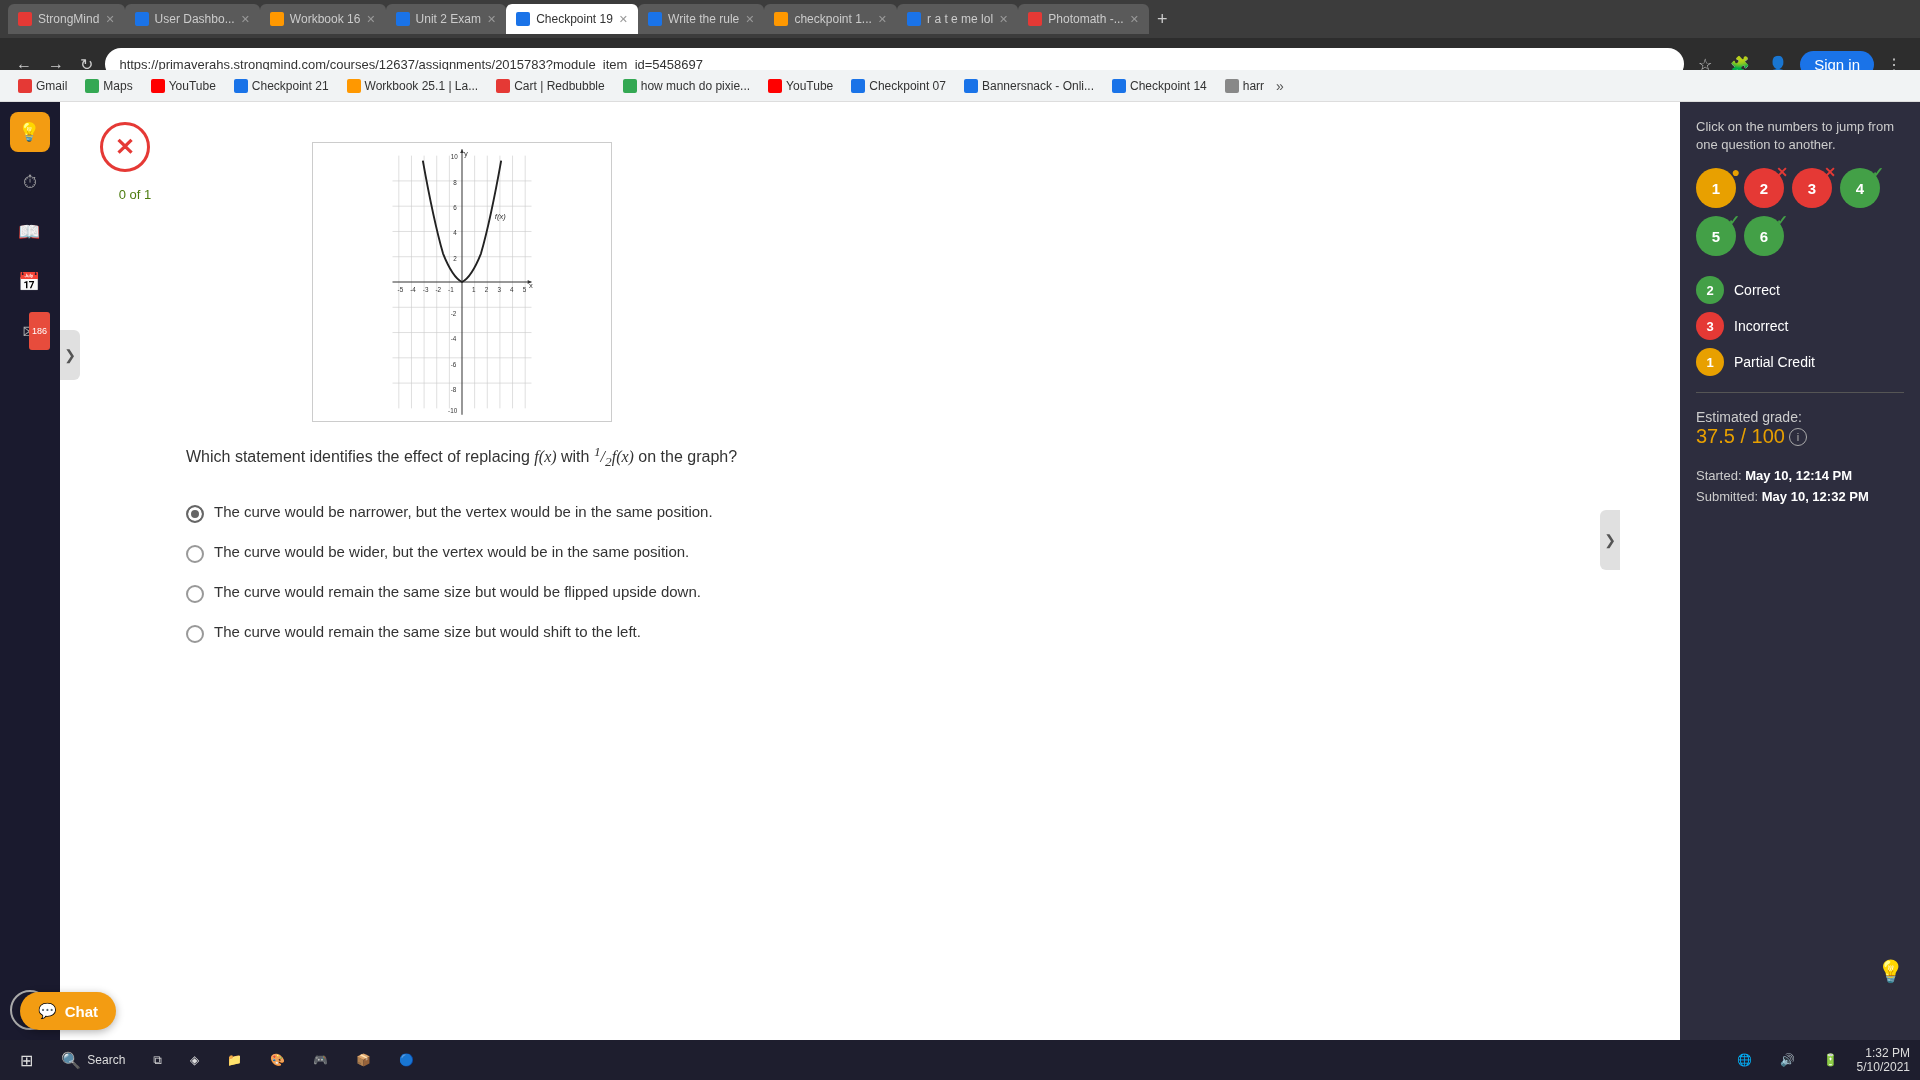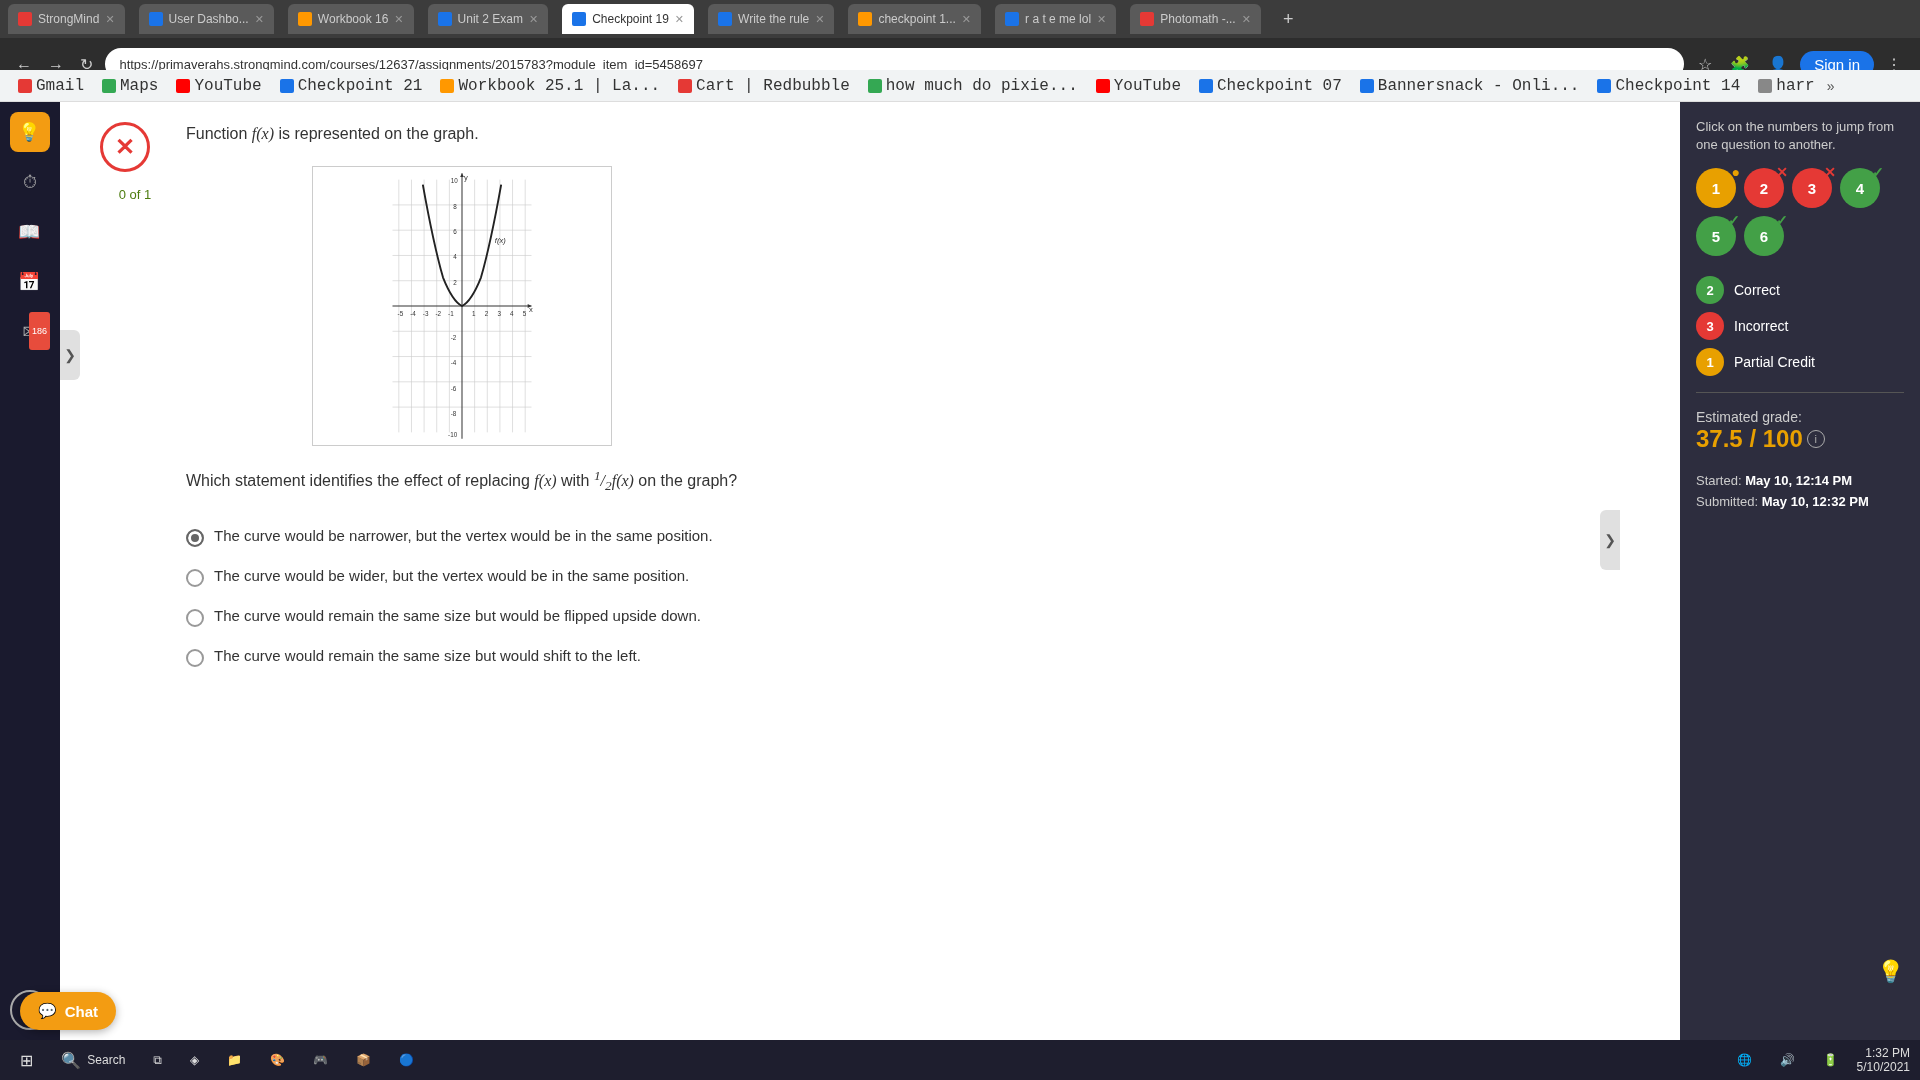--- a/index.html
+++ b/index.html
@@ -9,21 +9,21 @@
     .browser-chrome {
       background: #2d2d2d;
       height: 90px;
     }
     .tab-bar {
       display: flex;
       align-items: center;
       background: #3c3c3c;
       height: 38px;
       padding: 0 8px;
-      gap: 14px;
+      gap: 0;
       overflow: hidden;
     }
     .tab {
       display: flex;
       align-items: center;
       height: 30px;
       padding: 0 10px;
       border-radius: 6px 6px 0 0;
       background: #5a5a5a;
       color: #ccc;
@@ -130,25 +130,24 @@
       left: 0;
       right: 0;
       z-index: 100;
     }
     .bookmark-item {
       display: flex;
       align-items: center;
       gap: 4px;
       padding: 3px 8px;
       border-radius: 4px;
-      font-size: 16px;
+      font-size: 12px;
       color: #333;
       cursor: pointer;
       white-space: nowrap;
-      font-family: Liberation Mono, monospace;
     }
     .bookmark-favicon {
       width: 14px;
       height: 14px;
       border-radius: 2px;
       background: #888;
       display: inline-block;
       flex-shrink: 0;
     }
     .bm-red { background: #e53935; }
@@ -367,22 +366,22 @@
       margin-bottom: 10px;
       font-size: 14px;
       color: #ccc;
     }
     .stats-value {
       font-size: 26px;
       font-weight: bold;
       color: #fff;
     }
     .grade-value {
-      font-size: 24px;
-      font-weight: bold;
+      font-size: 20px;
+      font-weight: normal;
       color: #e8a000;
     }
     .date-row {
       font-size: 13px;
       color: #ccc;
       margin-bottom: 6px;
     }
     .date-bold {
       font-weight: bold;
       color: #fff;
@@ -626,23 +625,20 @@
   <div class="content-area">
     <div class="question-area">
       <div class="content-wrapper">
         <div class="left-icon-col">
           <div class="question-icon">
             <span>✕</span>
           </div>
           <div class="score-label">0 of 1</div>
         </div>
         <div>
-          <p class="question-text">
-            Function <span class="math-inline"><em>f</em>(<em>x</em>)</span> is represented on the graph.
-          </p>
 
           <div class="graph-container">
             <svg class="graph-svg" width="300" height="280" viewBox="-5.5 -11 11 22">
 
               <g stroke="#ccc" stroke-width="0.05">
 
                 <line x1="-5" y1="-10" x2="-5" y2="10"></line>
                 <line x1="-4" y1="-10" x2="-4" y2="10"></line>
                 <line x1="-3" y1="-10" x2="-3" y2="10"></line>
                 <line x1="-2" y1="-10" x2="-2" y2="10"></line>

